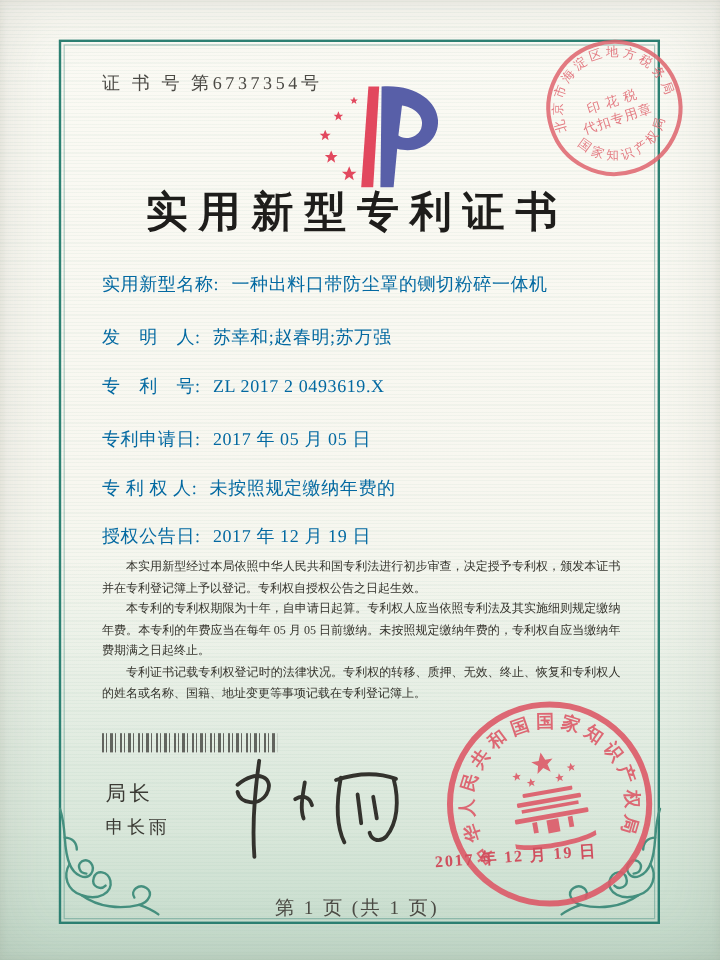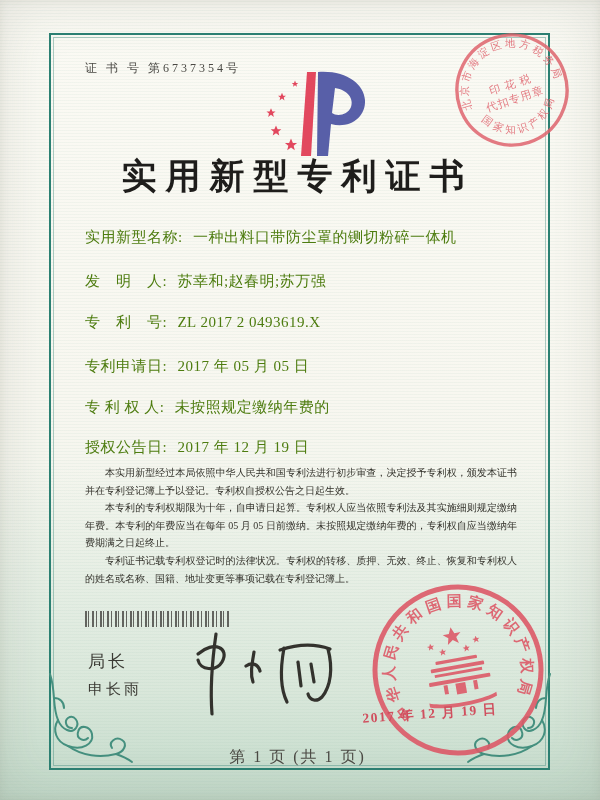--- a/index.html
+++ b/index.html
@@ -28,30 +28,30 @@
     position:absolute;left:49px;top:33px;width:497px;height:733px;
     border:2px solid #2c8173;z-index:1;
   }
   .frame::after{
     content:'';position:absolute;inset:2px;border:1px solid rgba(44,129,115,.38);
   }
   .flourish{position:absolute;z-index:2;}
   .flourish.bl{left:42px;top:672px;}
   .flourish.br{left:462px;top:672px;transform:scaleX(-1);}
   .cert-no{
-    position:absolute;left:85px;top:60px;font-size:12px;letter-spacing:3px;
+    position:absolute;left:85px;top:60px;font-size:15px;letter-spacing:3px;
     color:#4a4944;z-index:5;
   }
   .logo{position:absolute;left:238px;top:68px;z-index:5;}
   .title{
     position:absolute;left:49px;top:153px;width:497px;text-align:center;
     font-size:35px;font-weight:600;letter-spacing:9px;color:#1e1d1b;z-index:5;
   }
   .field-row{
-    position:absolute;left:85px;font-size:15px;color:#4d7c0f;letter-spacing:.5px;
+    position:absolute;left:85px;font-size:15px;color:#0369a1;letter-spacing:.5px;
     z-index:5;white-space:nowrap;
   }
   .field-row .lab{margin-right:6px;}
   .paras{
     position:absolute;left:85px;top:464px;width:432px;z-index:5;
     font-size:10px;line-height:17.6px;color:#34332c;text-align:justify;
   }
   .paras p{margin:0;text-indent:2em;}
   .barcode{
     position:absolute;left:85px;top:611px;width:146px;height:16px;z-index:5;opacity:.78;

